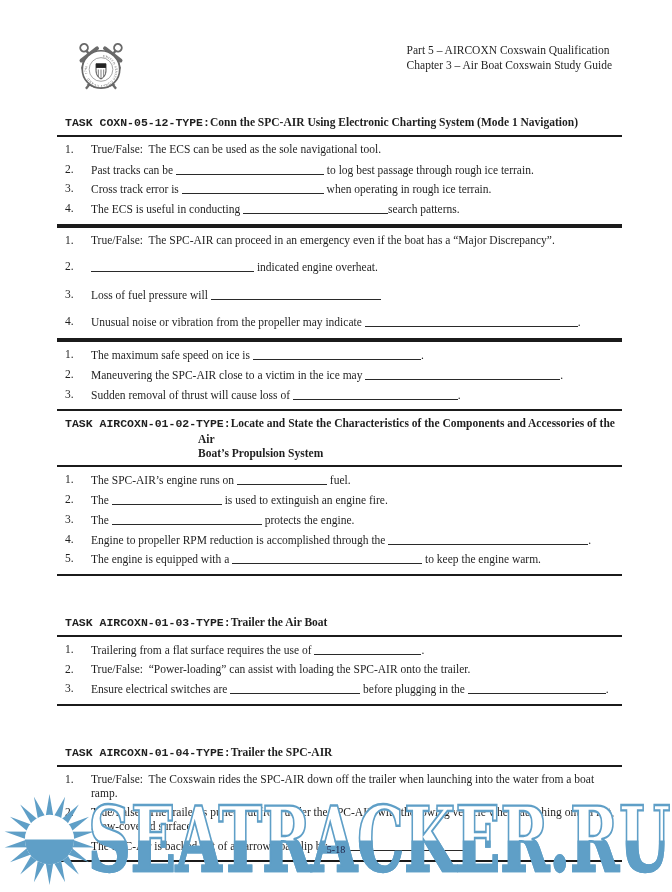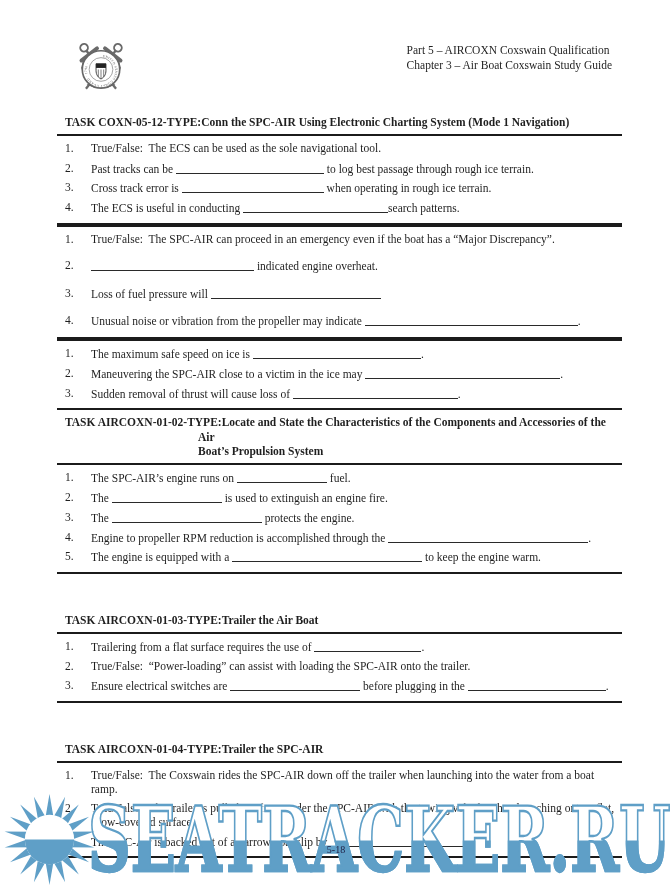--- a/index.html
+++ b/index.html
@@ -9,21 +9,21 @@
   .hdr{position:absolute;top:34px;left:57px;right:60px;display:flex;
        justify-content:space-between;align-items:flex-start;}
   .emblem{width:84px;height:74px;margin-left:2px;}
   .hdr-text{text-align:left;font-size:11.5px;line-height:1.3;padding-top:9px;}
   
   .content{position:absolute;top:110px;left:57px;width:565px;}
   .task{border-bottom:2px solid #1b1b1b;}
   .task.gap-above{margin-top:34px;}
   .task-heading{font-weight:bold;font-size:11.5px;line-height:1.25;
                 padding:5px 0 5px 141px;text-indent:-133px;}
-  .hlabel{display:inline-block;min-width:133px;text-indent:0;}
+  .hlabel{display:inline-block;min-width:133px;text-indent:0;font-family:Liberation Mono, monospace;}
   .task-items{border-top:2px solid #1b1b1b;padding:6px 0 6px 0;}
   .item{display:flex;font-size:11.5px;line-height:1.2;margin-bottom:5.5px;padding-left:8px;}
   .item:last-child{margin-bottom:1px;}
   .task.wide .item{margin-bottom:13px;}
   .task.wide .item:last-child{margin-bottom:3px;}
   .inum{flex:none;width:26px;}
   .itext{flex:1;white-space:pre-wrap;font-family:Liberation Serif, serif;}
   .blank{display:inline-block;border-bottom:1px solid #2a2a2a;height:11px;margin-bottom:-1.5px;}
   
   .watermark{position:absolute;left:0;top:790px;width:620px;height:100px;z-index:1;}

